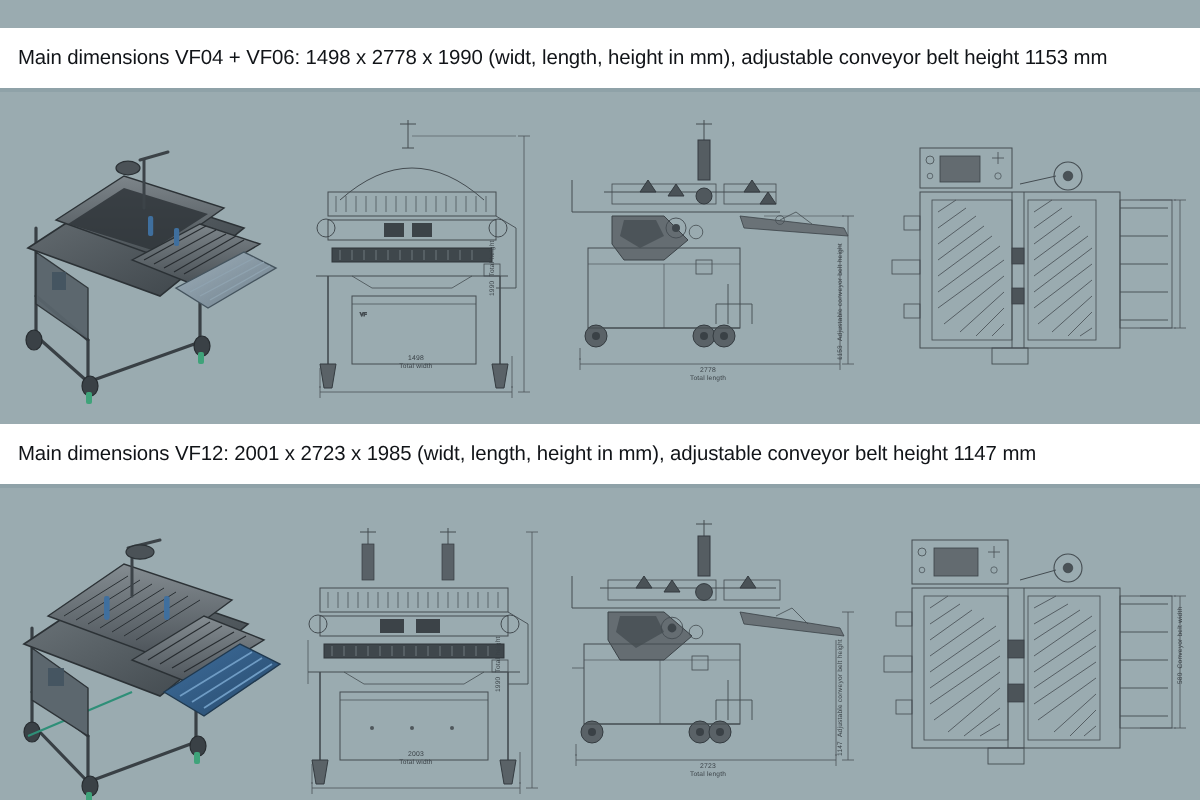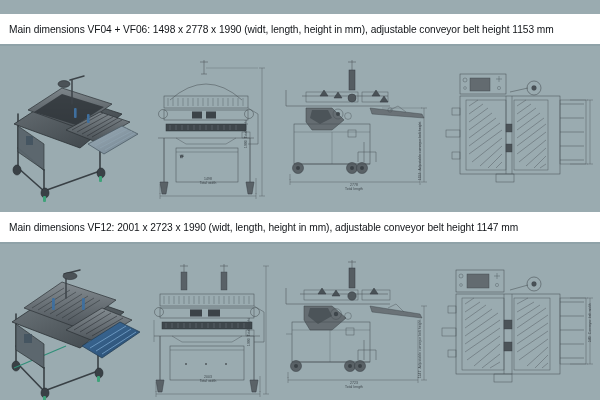--- a/index.html
+++ b/index.html
@@ -347,21 +347,21 @@
           <path d="M150 48 L150 112"></path>
           <path d="M147 48 L153 48 M147 112 L153 112"></path>
           <path d="M148 48 L130 48" stroke-width="0.3"></path>
           <path d="M148 112 L130 112" stroke-width="0.3"></path>
         </g>
       </svg>
     </div>
   </div>
 
   <div class="heading-band h2">
-    <div class="heading-text">Main dimensions VF12: 2001 x 2723 x 1990 (widt, length, height in mm), adjustable conveyor belt height 1147 mm</div>
+    <div class="heading-text">Main dimensions VF12: 2001 x 2723 x 1985 (widt, length, height in mm), adjustable conveyor belt height 1147 mm</div>
   </div>
   <div class="band-rule r2"></div>
 
   <div class="section s2">
 
     <div class="panel panel-render">
       <div class="render-wrap">
         <svg class="render-svg" viewBox="0 0 138 152" preserveAspectRatio="xMidYMid meet">
           <defs>
             <linearGradient id="m2A" x1="0" y1="0" x2="1" y2="1">

